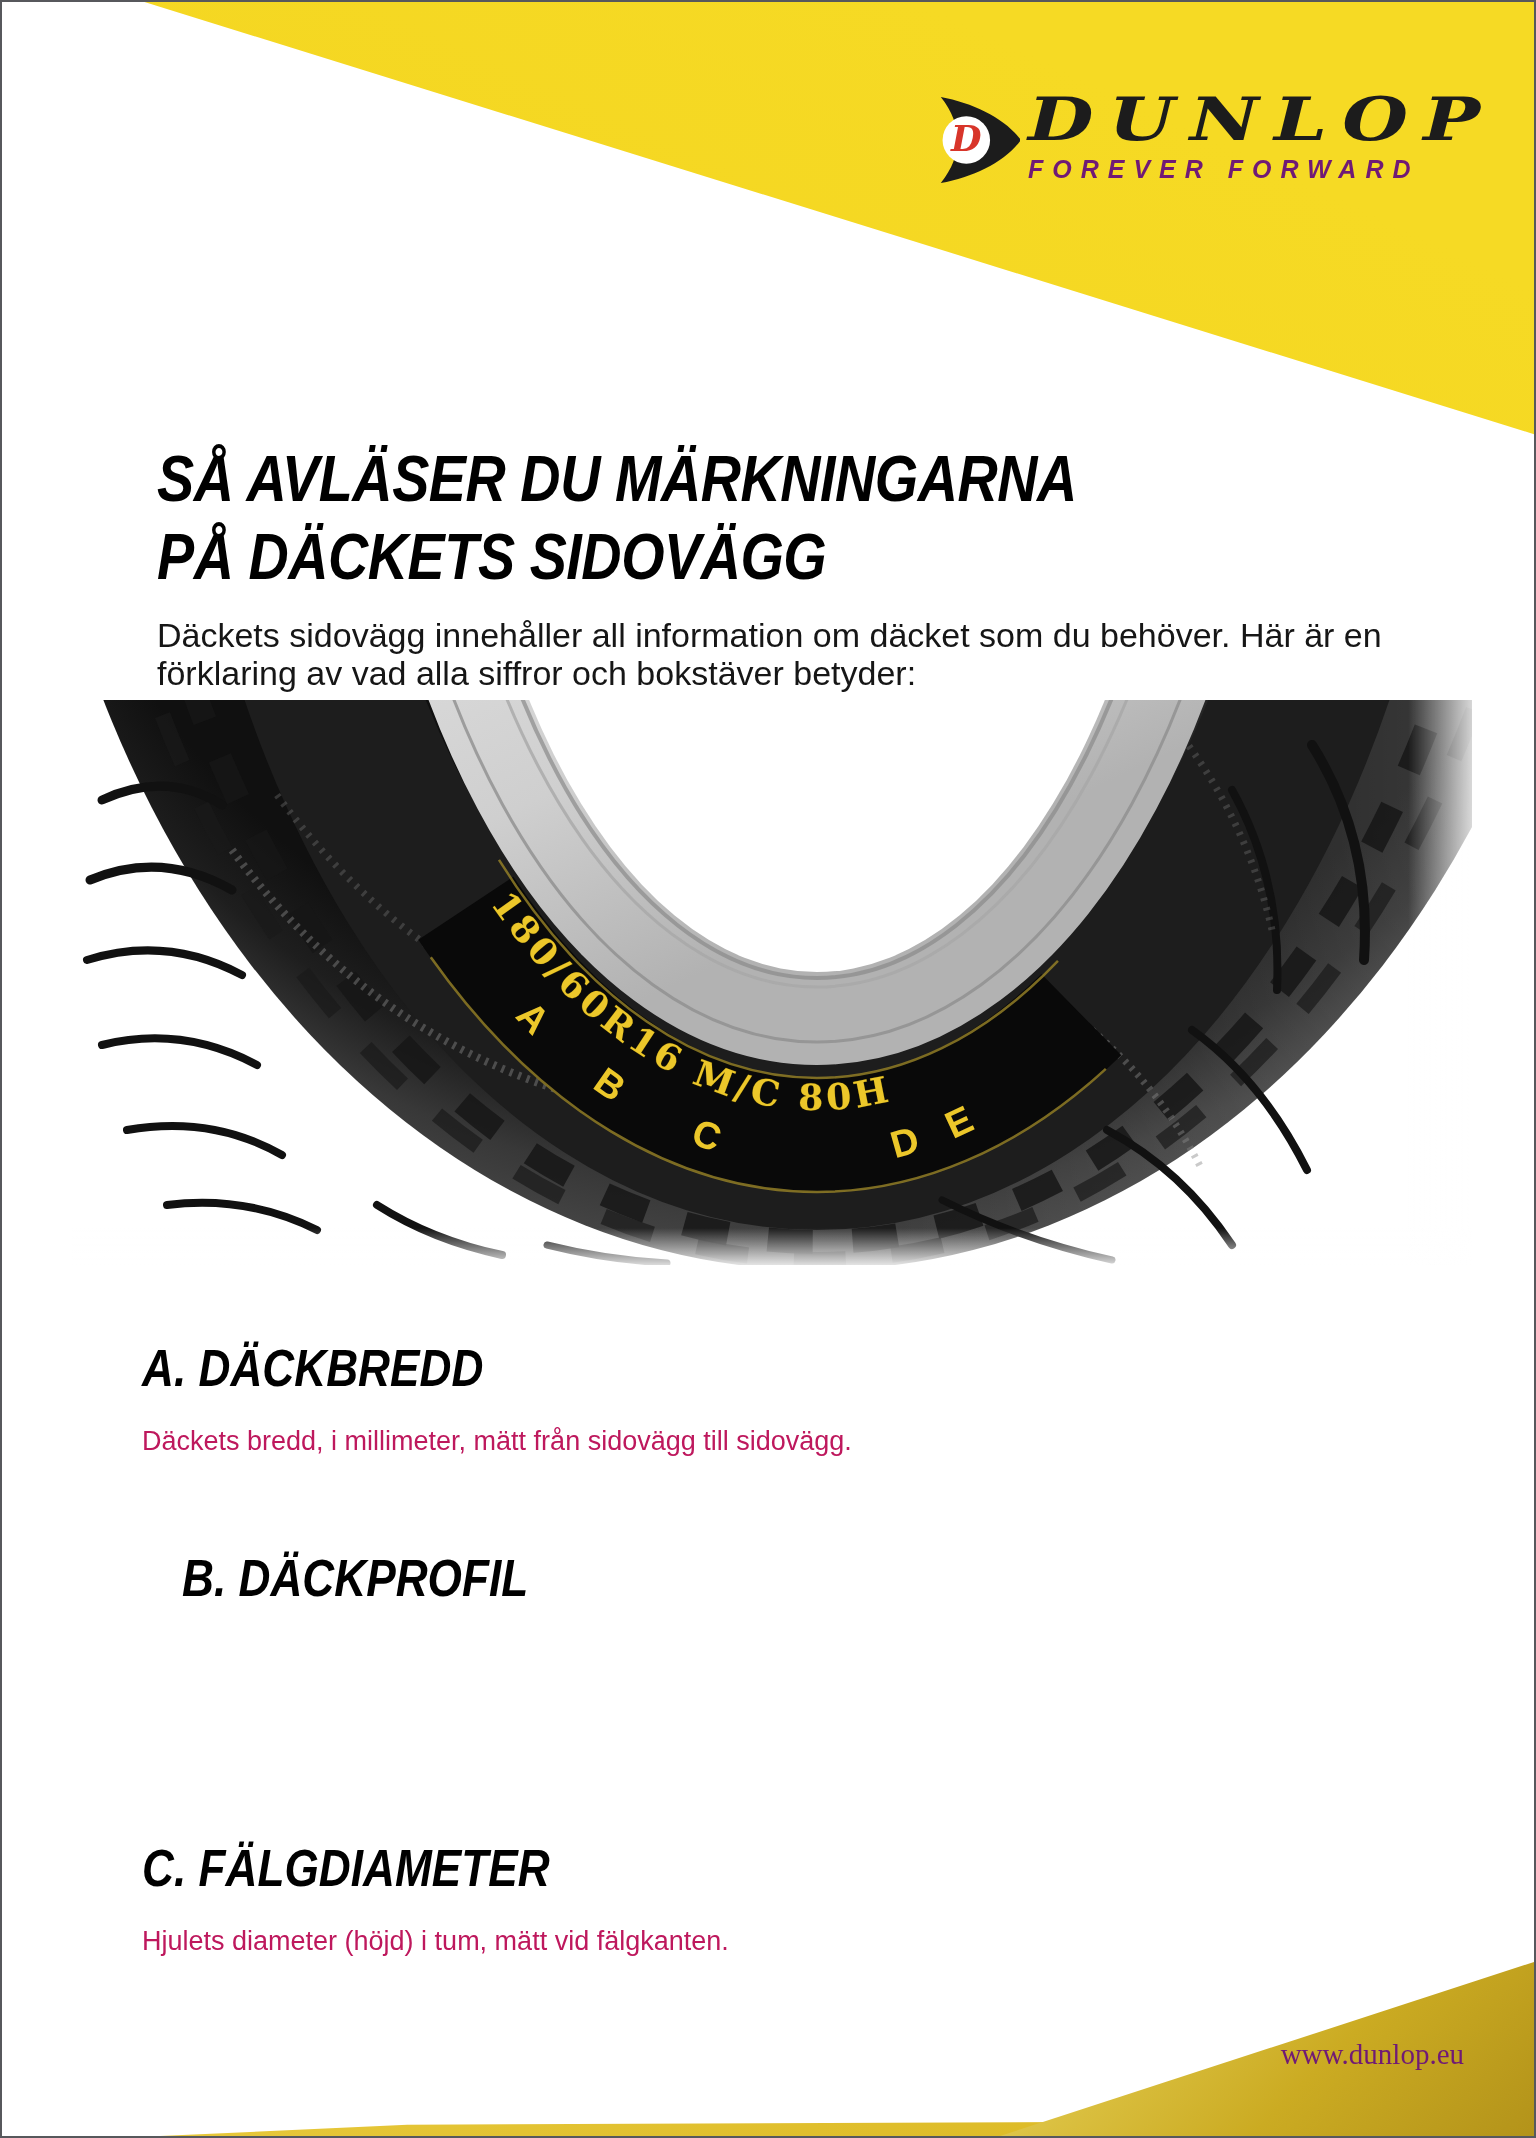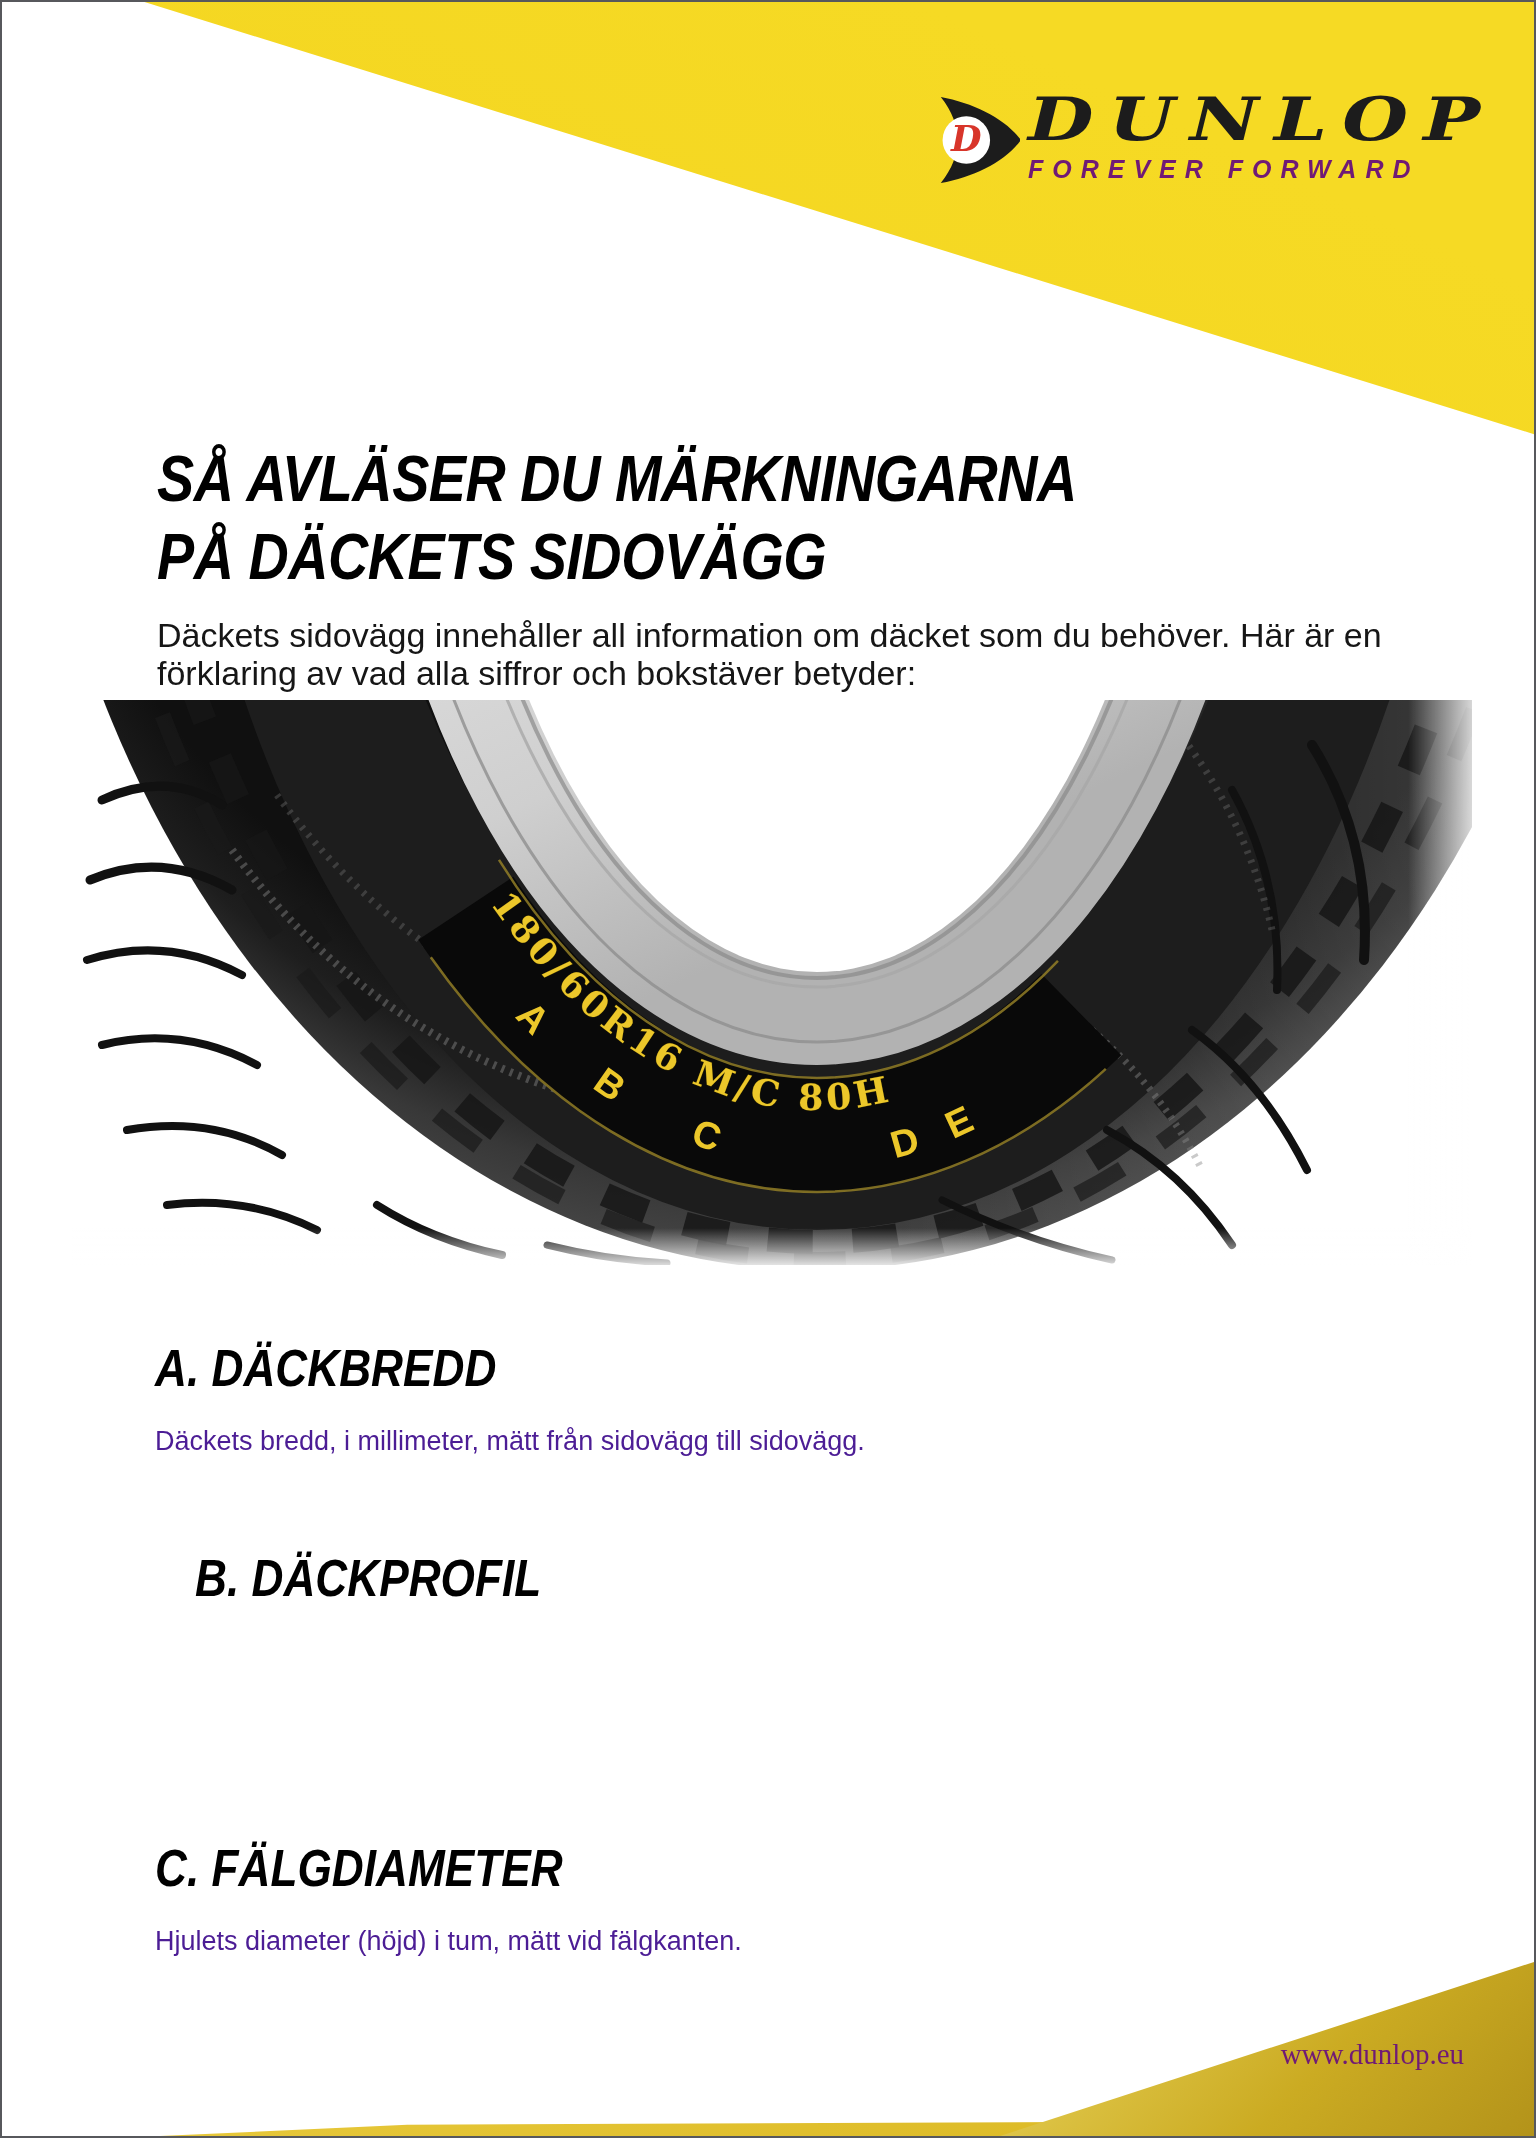--- a/index.html
+++ b/index.html
@@ -41,28 +41,28 @@
   .h1{
     position:absolute; left:155px; top:438px; z-index:2; width:1150px;
     font-size:64px; line-height:78px; font-weight:bold; font-style:italic;
     color:#000; white-space:pre-line; transform:scaleX(0.87); transform-origin:left top;
     letter-spacing:-0.5px;
   }
   .intro{
     position:absolute; left:155px; top:614px; z-index:2; width:1300px;
     font-size:34px; line-height:38px; color:#161616; white-space:pre-line;
   }
-  .section{position:absolute; left:153px; z-index:2; width:1310px;}
+  .section{position:absolute; left:140px; z-index:2; width:1310px;}
   .sec-a{top:1338px;} .sec-b{top:1548px;margin-left:40px;} .sec-c{top:1838px;}
   .section h2{
     margin:0; font-size:52px; line-height:56px; font-weight:bold; font-style:italic;
     color:#000; transform:scaleX(0.85); transform-origin:left top; white-space:nowrap;
   }
   .section p{
-    margin:26px 0 0 0; font-size:27px; line-height:38px; color:#4c1d95; white-space:pre-line;
+    margin:26px 0 0 0; font-size:27px; line-height:38px; color:#be185d; white-space:pre-line;
   }
   
   .site-link{
     position:absolute; right:70px; top:2036px; z-index:3;
     font-family:"Liberation Serif", serif; font-size:29px; color:#701a75;
     text-decoration:none;
   }
   
   .tire{position:absolute; left:70px; top:698px; width:1400px; height:565px; z-index:2;}
   .marking-size{

